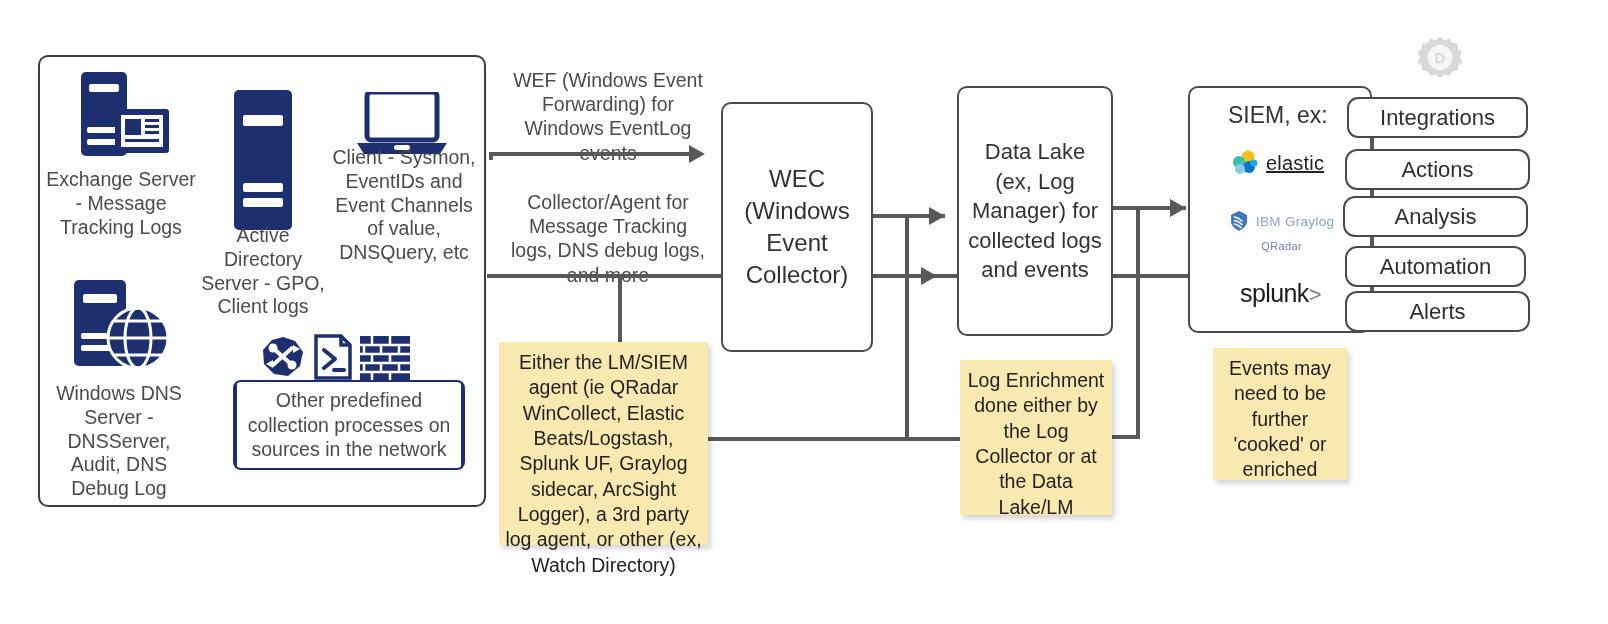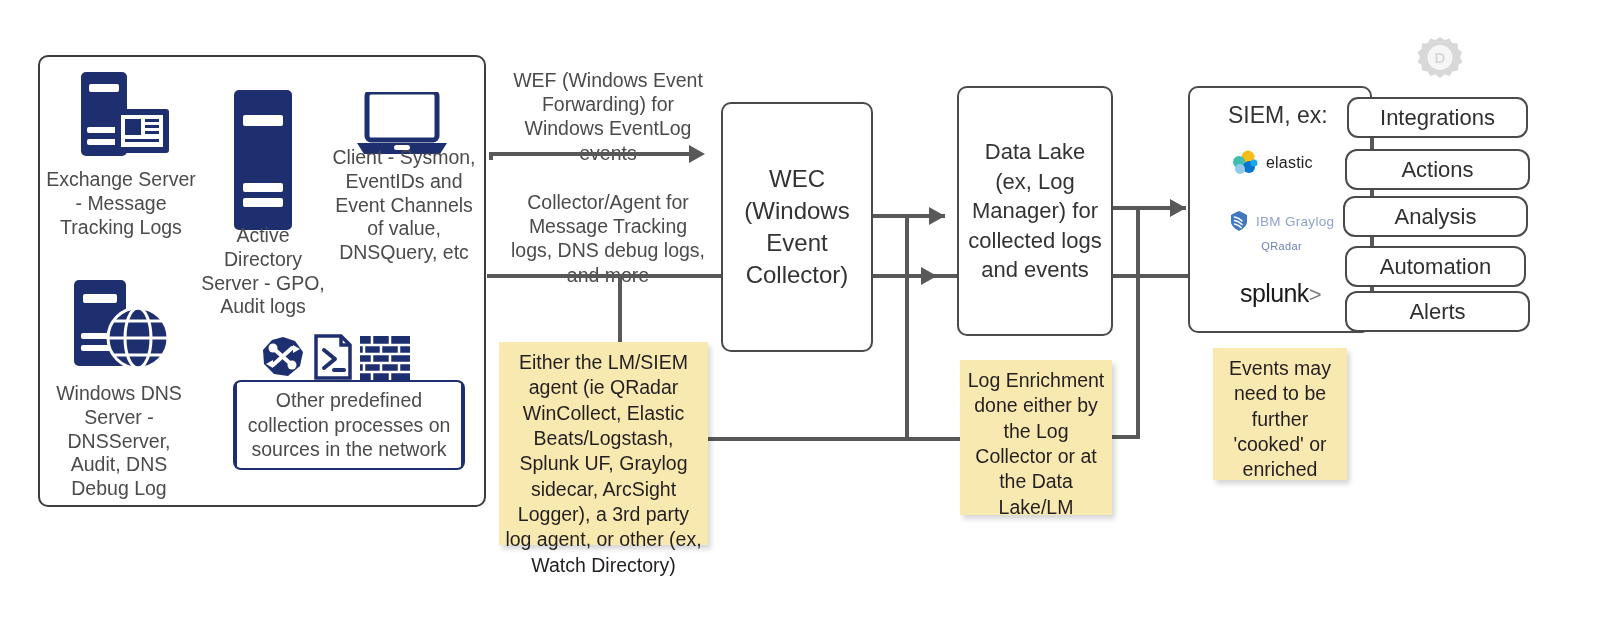--- a/index.html
+++ b/index.html
@@ -92,21 +92,21 @@
   
   .hline{background:#585858;height:4px;}
   .vline{background:#585858;width:4px;}
   .arrowhead{
     width:0;height:0;
     border-top:9px solid transparent;
     border-bottom:9px solid transparent;
     border-left:16px solid #585858;
   }
   .vendor{display:flex;align-items:center;gap:7px;}
-  .vendorname{font-size:16px;color:#222;letter-spacing:.2px;}
+  .vendorname{font-size:20px;color:#222;letter-spacing:.2px;text-decoration:underline;}
   .qradar{font-size:11px;color:#6d7fb5;text-align:center;margin-top:8px;letter-spacing:.4px;}
   .ibmname{font-size:13.5px;color:#8fa2cf;letter-spacing:.3px;}
   .splunk{font-size:25px;font-weight:normal;color:#1a1a1a;letter-spacing:-0.6px;}
   .splunkgt{font-size:22px;color:#7d7d7d;font-weight:normal;}
   .wm{opacity:.38;}
 </style>
 </head>
 <body>
 
 <div id="canvas">
@@ -131,21 +131,21 @@
   <div class="abs srclabel" style="left:42px;top:168px;width:158px;">Exchange Server - Message Tracking Logs</div>
 
   <div class="abs" style="left:234px;top:90px;">
     <svg width="58" height="140" viewBox="0 0 58 140">
       <rect x="0" y="0" width="58" height="140" rx="5" fill="#1e2f6f"></rect>
       <rect x="9" y="25" width="40" height="11" rx="2" fill="#ffffff"></rect>
       <rect x="9" y="93" width="40" height="9" rx="2" fill="#ffffff"></rect>
       <rect x="9" y="108" width="40" height="9" rx="2" fill="#ffffff"></rect>
     </svg>
   </div>
-  <div class="abs srclabel" style="left:197px;top:224px;width:132px;">Active Directory Server - GPO, Audit logs</div>
+  <div class="abs srclabel" style="left:197px;top:224px;width:132px;">Active Directory Server - GPO, Client logs</div>
 
   <div class="abs" style="left:354px;top:92px;">
     <svg width="96" height="64" viewBox="0 0 96 64">
       <rect x="13" y="0" width="70" height="48" rx="4" fill="none" stroke="#1e2f6f" stroke-width="5"></rect>
       <path d="M3 51 L93 51 L86 62 L10 62 Z" fill="#1e2f6f"></path>
       <rect x="40" y="53" width="16" height="5" rx="2.5" fill="#ffffff"></rect>
     </svg>
   </div>
   <div class="abs srclabel" style="left:325px;top:146px;width:158px;">Client - Sysmon, EventIDs and Event Channels of value, DNSQuery, etc</div>
 

